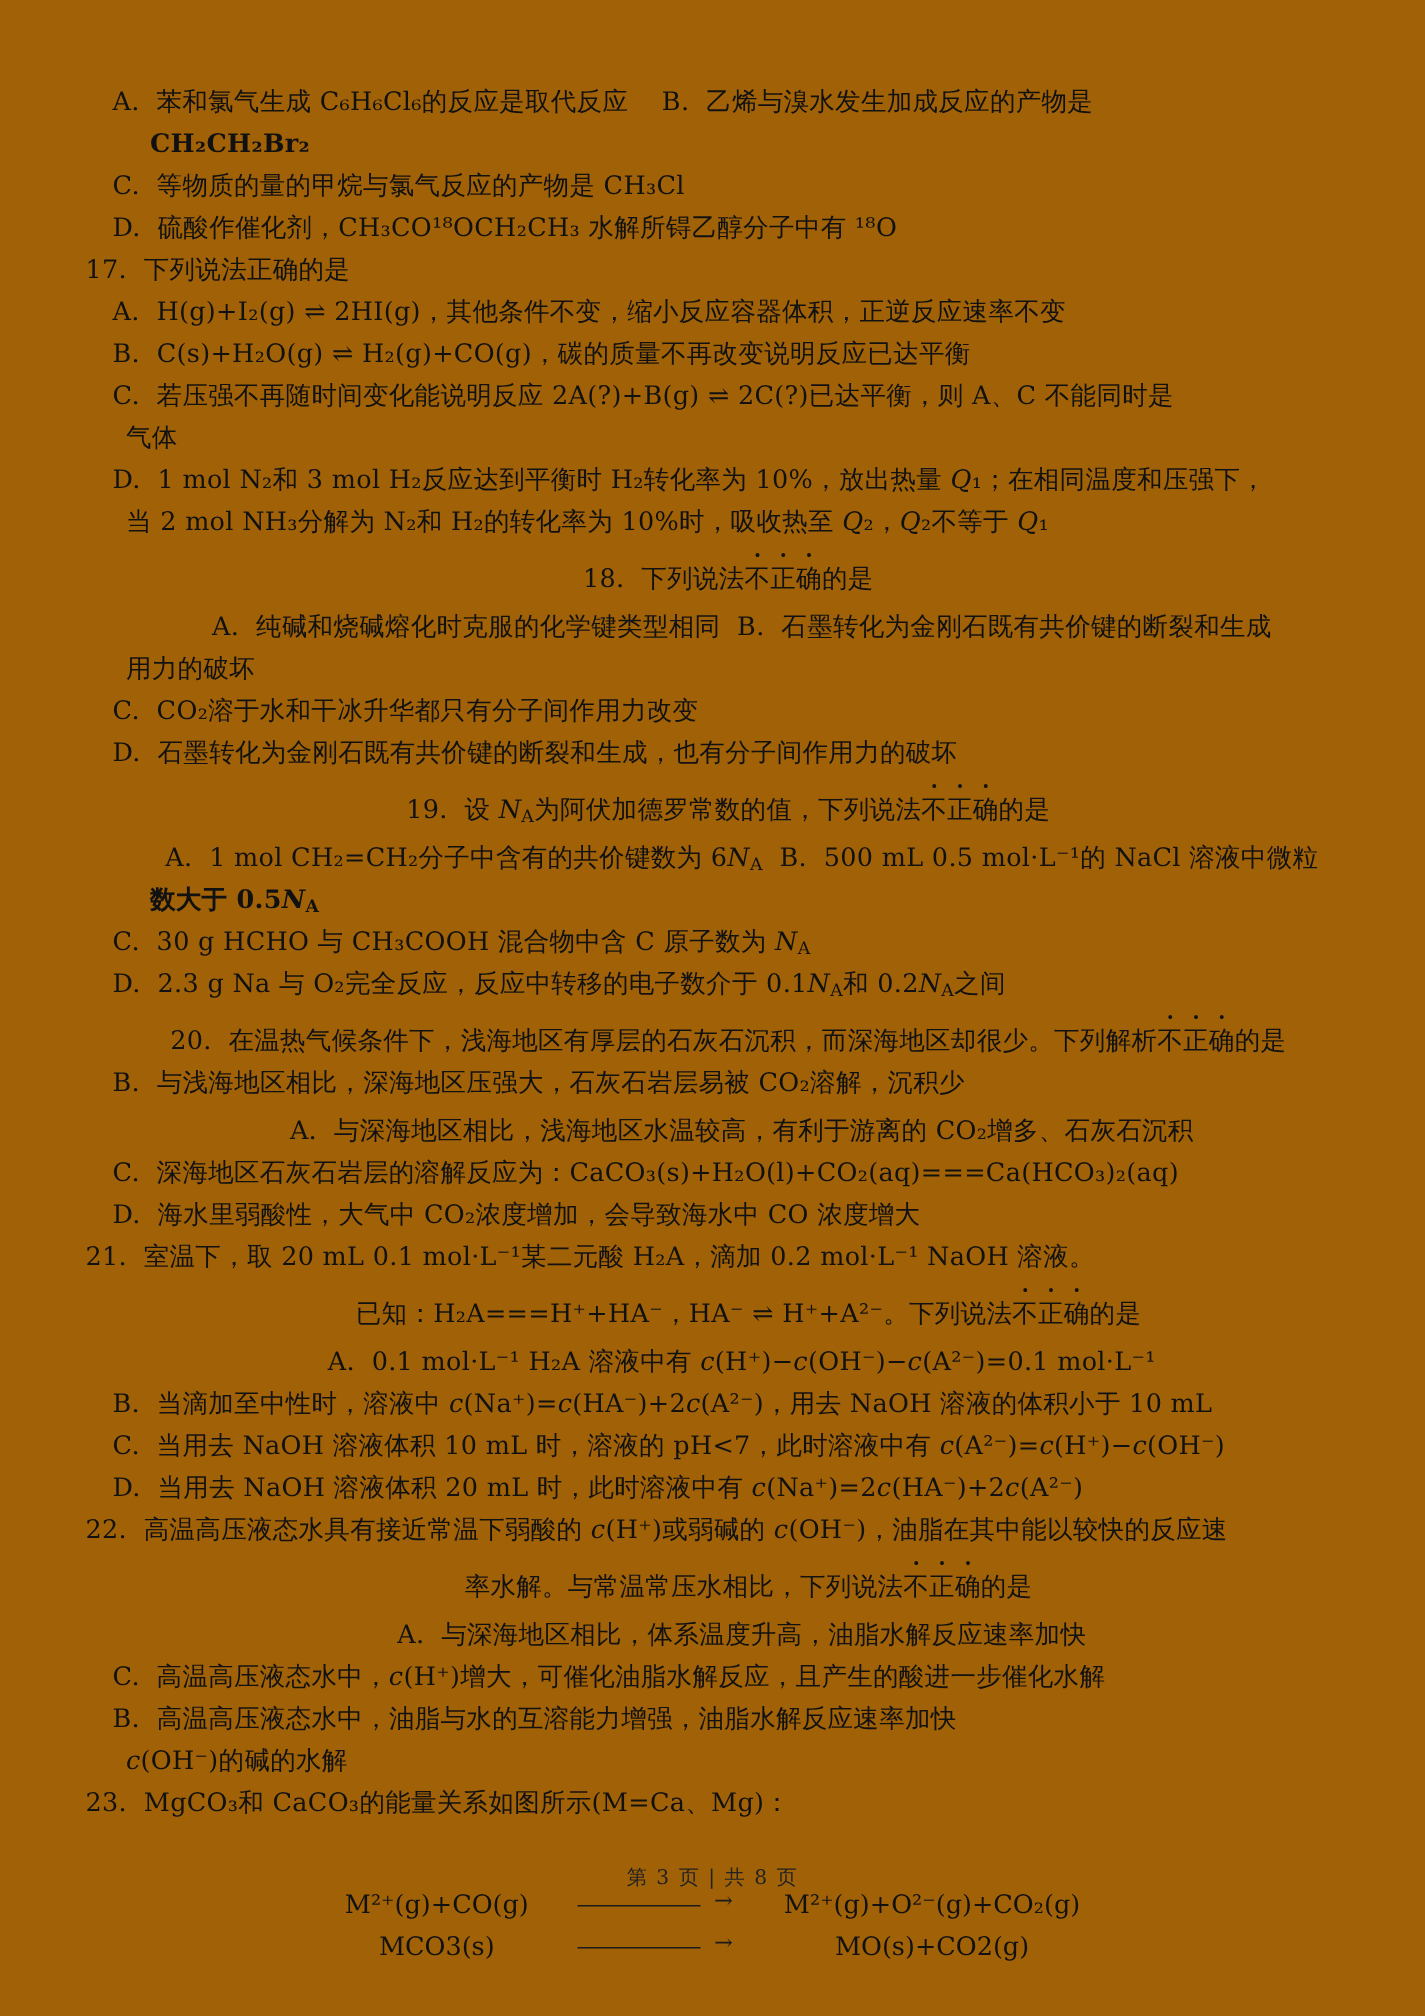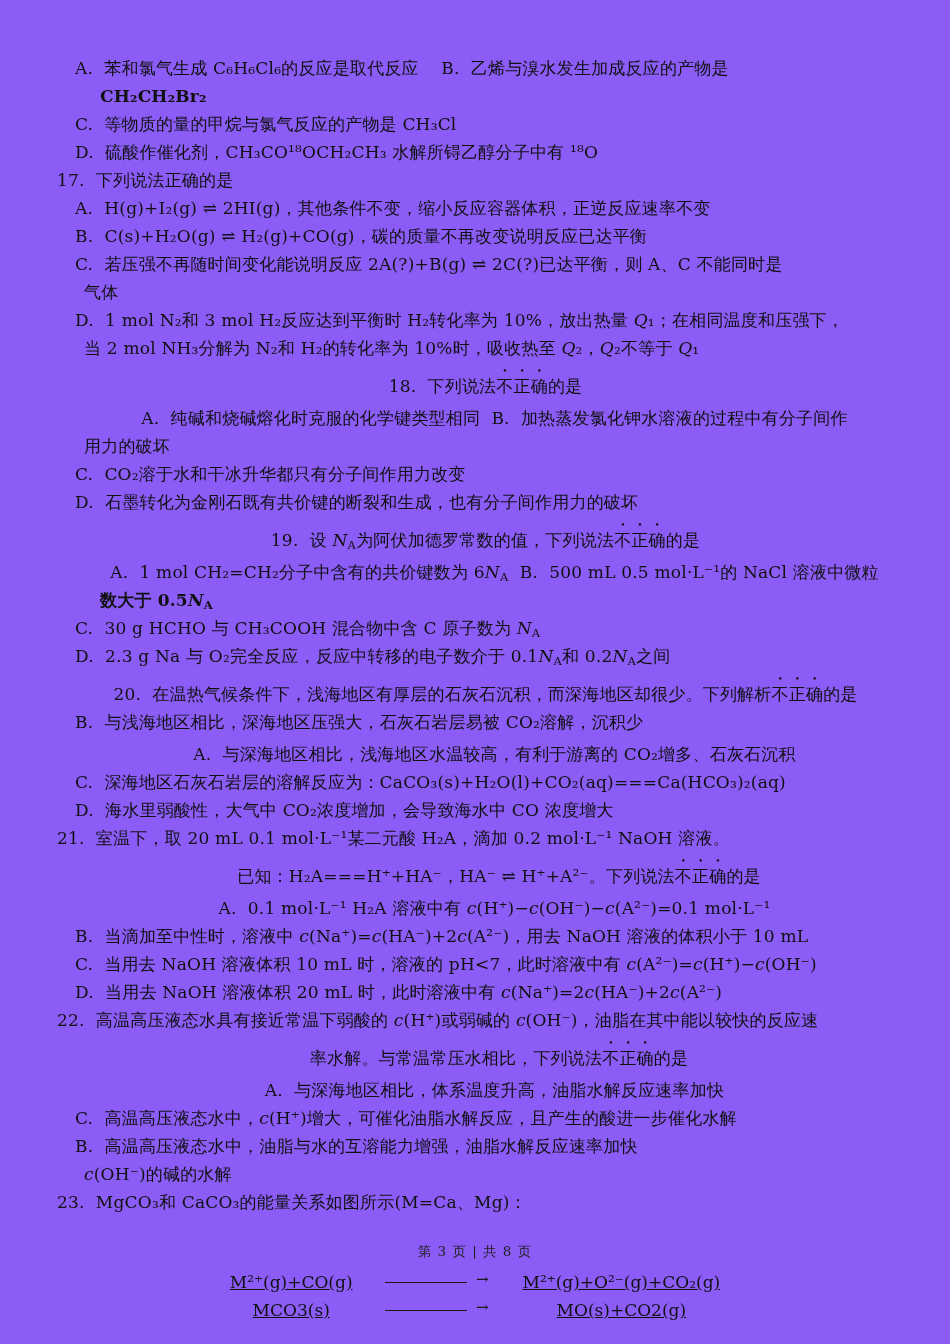--- a/index.html
+++ b/index.html
@@ -1,20 +1,20 @@
 <!DOCTYPE html>
 <html><head>
 <meta charset="utf-8">
 <style>
   html,body{margin:0;padding:0;background:#e8e8e8;}
   .page{
     position:relative;
     width:950px;height:1344px;
     margin:0 auto;
-    background:#8b5cf6;
+    background:#a16207;
     color:#111111;
     font-family:"DejaVu Serif","Liberation Serif",serif;
     font-size:17px;
     overflow:hidden;
   }
   .content{
     position:absolute;
     top:54px;left:57px;right:36px;
   }
   .line{
@@ -29,28 +29,27 @@
   .ind-cont2{padding-left:43px;font-weight:bold;}
   sub{font-size:68%;vertical-align:-0.25em;line-height:0;}
   i{font-style:italic;}
   .em-dots{
     -webkit-text-emphasis:filled dot;
     -webkit-text-emphasis-position:over right;
     text-emphasis:filled dot;
     text-emphasis-position:over right;
   }
   .diagram{
-    margin-top:20px;
+    margin-top:8px;
     display:grid;
     grid-template-columns:auto auto auto;
     justify-content:center;
     align-items:center;
     column-gap:26px;
     row-gap:0;
-    text-decoration:underline;
   }
   .diagram .cell{
     text-align:center;
     line-height:28px;
     white-space:pre;
   }
   .rx-arrow{
     display:inline-block;
     width:118px;height:20px;
     position:relative;
@@ -85,21 +84,21 @@
       <div class="line ind-opt">C.  等物质的量的甲烷与氯气反应的产物是 CH₃Cl</div>
       <div class="line ind-opt">D.  硫酸作催化剂，CH₃CO¹⁸OCH₂CH₃ 水解所锝乙醇分子中有 ¹⁸O</div>
       <div class="line ind-q">17.  下列说法正确的是</div>
       <div class="line ind-opt">A.  H(g)+I₂(g) ⇌ 2HI(g)，其他条件不变，缩小反应容器体积，正逆反应速率不变</div>
       <div class="line ind-opt">B.  C(s)+H₂O(g) ⇌ H₂(g)+CO(g)，碳的质量不再改变说明反应已达平衡</div>
       <div class="line ind-opt">C.  若压强不再随时间变化能说明反应 2A(?)+B(g) ⇌ 2C(?)已达平衡，则 A、C 不能同时是</div>
       <div class="line ind-cont">气体</div>
       <div class="line ind-opt">D.  1 mol N₂和 3 mol H₂反应达到平衡时 H₂转化率为 10%，放出热量 <i>Q</i>₁；在相同温度和压强下，</div>
       <div class="line ind-cont">当 2 mol NH₃分解为 N₂和 H₂的转化率为 10%时，吸收热至 <i>Q</i>₂，<i>Q</i>₂不等于 <i>Q</i>₁</div>
       <div class="line ind-q sp">18.  下列说法<span class="em-dots">不正确</span>的是</div>
-      <div class="line ind-opt sp">A.  纯碱和烧碱熔化时克服的化学键类型相同  B.  加热蒸发氯化钾水溶液的过程中有分子间作</div>
+      <div class="line ind-opt sp">A.  纯碱和烧碱熔化时克服的化学键类型相同  B.  石墨转化为金刚石既有共价键的断裂和生成</div>
       <div class="line ind-cont">用力的破坏</div>
       <div class="line ind-opt">C.  CO₂溶于水和干冰升华都只有分子间作用力改变</div>
       <div class="line ind-opt">D.  石墨转化为金刚石既有共价键的断裂和生成，也有分子间作用力的破坏</div>
       <div class="line ind-q sp">19.  设 <i>N</i><sub>A</sub>为阿伏加德罗常数的值，下列说法<span class="em-dots">不正确</span>的是</div>
       <div class="line ind-opt sp">A.  1 mol CH₂=CH₂分子中含有的共价键数为 6<i>N</i><sub>A</sub>  B.  500 mL 0.5 mol·L⁻¹的 NaCl 溶液中微粒</div>
       <div class="line ind-cont2">数大于 0.5<i>N</i><sub>A</sub></div>
       <div class="line ind-opt">C.  30 g HCHO 与 CH₃COOH 混合物中含 C 原子数为 <i>N</i><sub>A</sub></div>
       <div class="line ind-opt">D.  2.3 g Na 与 O₂完全反应，反应中转移的电子数介于 0.1<i>N</i><sub>A</sub>和 0.2<i>N</i><sub>A</sub>之间</div>
       <div class="line ind-q sp">20.  在温热气候条件下，浅海地区有厚层的石灰石沉积，而深海地区却很少。下列解析<span class="em-dots">不正确</span>的是</div>
       <div class="line ind-opt">B.  与浅海地区相比，深海地区压强大，石灰石岩层易被 CO₂溶解，沉积少</div>

